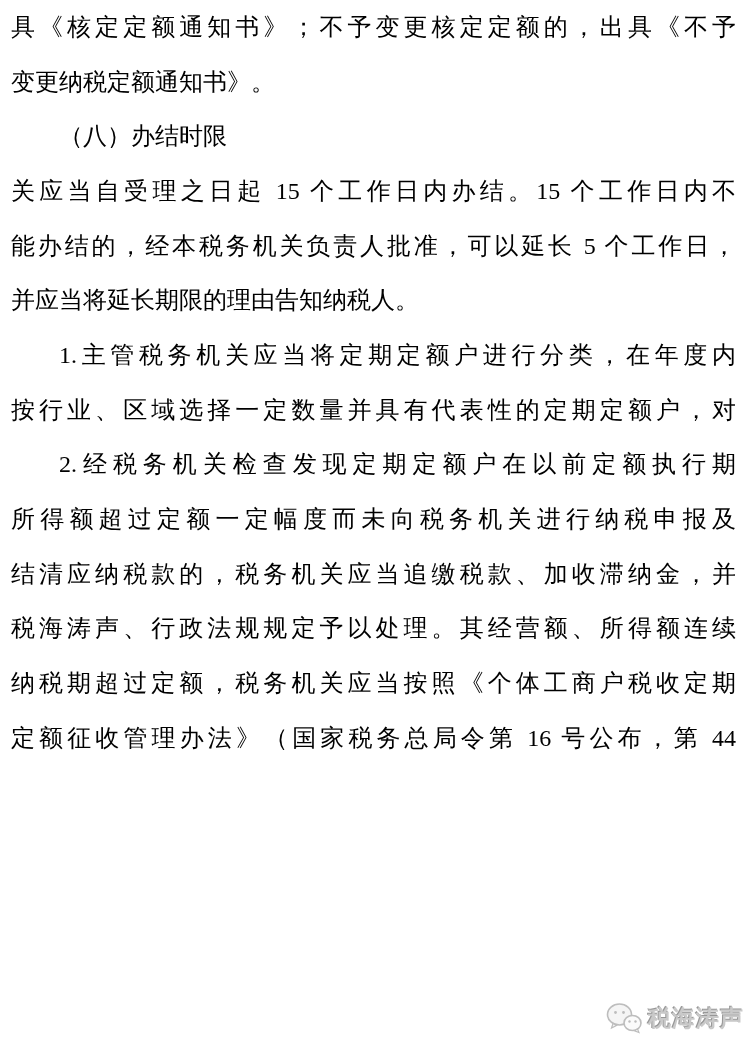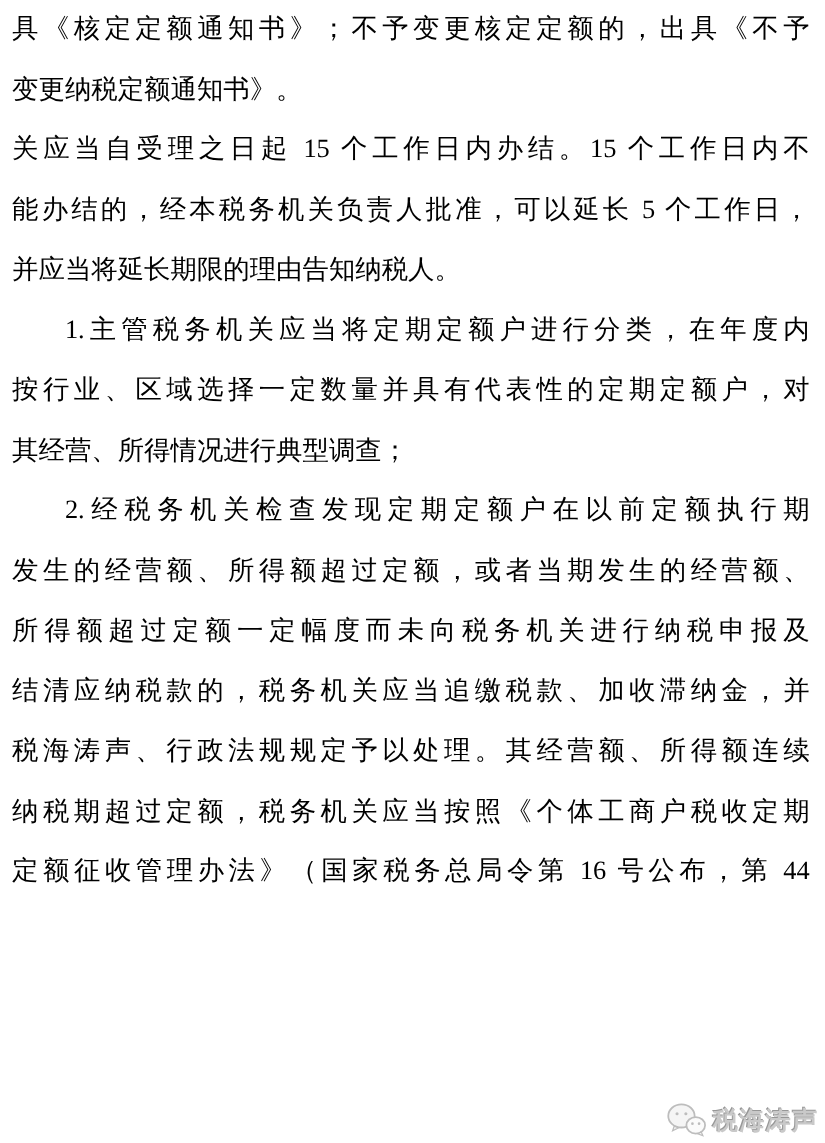--- a/index.html
+++ b/index.html
@@ -54,28 +54,27 @@
   }
   .wechat-icon { display: block; }
 </style>
 </head>
 <body>
 
 <div class="page">
   <div class="text-lines">
       <div class="line fill">具《核定定额通知书》；不予变更核定定额的，出具《不予</div>
       <div class="line">变更纳税定额通知书》。</div>
+      <div class="line indent">（八）办结时限</div>
       <div class="line fill">关应当自受理之日起 15 个工作日内办结。15 个工作日内不</div>
       <div class="line fill">能办结的，经本税务机关负责人批准，可以延长 5 个工作日，</div>
       <div class="line">并应当将延长期限的理由告知纳税人。</div>
       <div class="line indent fill">1.主管税务机关应当将定期定额户进行分类，在年度内</div>
       <div class="line fill">按行业、区域选择一定数量并具有代表性的定期定额户，对</div>
-      <div class="line">其经营、所得情况进行典型调查；</div>
       <div class="line indent fill">2.经税务机关检查发现定期定额户在以前定额执行期</div>
-      <div class="line fill">发生的经营额、所得额超过定额，或者当期发生的经营额、</div>
       <div class="line fill">所得额超过定额一定幅度而未向税务机关进行纳税申报及</div>
       <div class="line fill">结清应纳税款的，税务机关应当追缴税款、加收滞纳金，并</div>
       <div class="line fill">税海涛声、行政法规规定予以处理。其经营额、所得额连续</div>
       <div class="line fill">纳税期超过定额，税务机关应当按照《个体工商户税收定期</div>
       <div class="line fill">定额征收管理办法》（国家税务总局令第 16 号公布，第 44</div>
     </div>
 
   <div class="watermark">
     <svg class="wechat-icon" width="36" height="32" viewBox="0 0 36 32" xmlns="http://www.w3.org/2000/svg">
       <ellipse cx="13.5" cy="12.5" rx="12" ry="10.5" fill="#f5f5f5" stroke="#bdbdbd" stroke-width="1.6"></ellipse>

